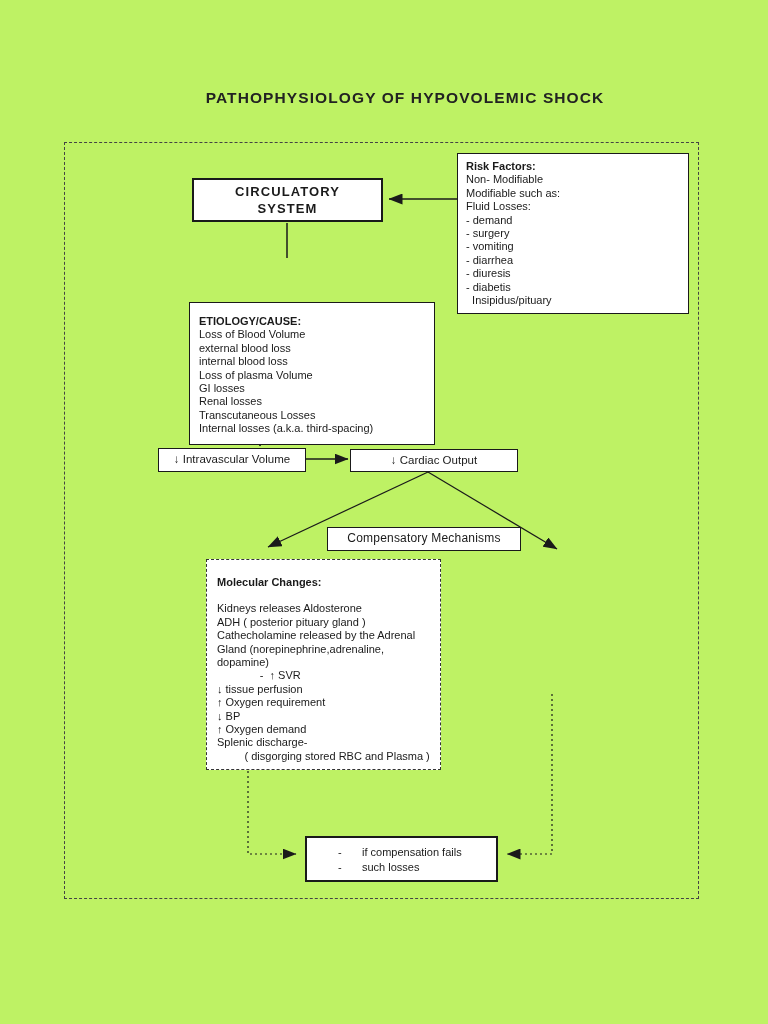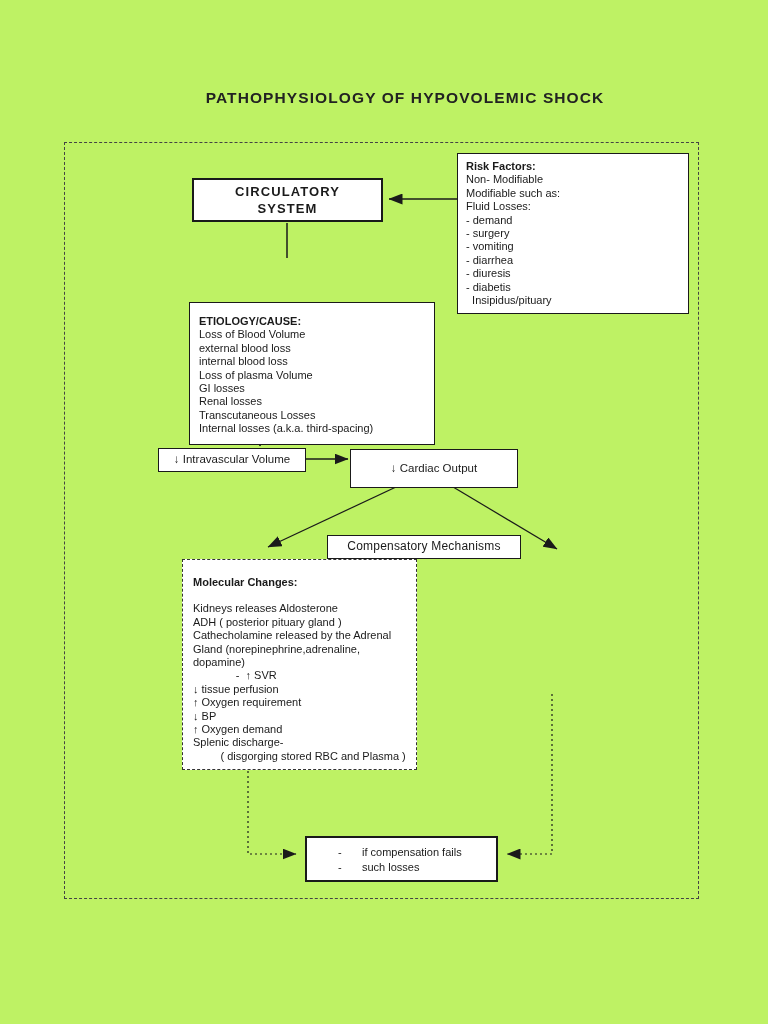--- a/index.html
+++ b/index.html
@@ -57,25 +57,25 @@
   .risk .col1 { width: 104px; }
   .risk .col2 { flex: 1; }
 
   .etiology { left: 189px; top: 258px; width: 246px; height: 143px; padding: 12px 9px; margin-top: 44px; }
 
   .nodebox {
     display: flex; align-items: center; justify-content: center;
     font-size: 11.5px; white-space: pre;
   }
   .intravascular { left: 158px; top: 448px; width: 148px; height: 24px; }
-  .cardiac       { left: 350px; top: 449px; width: 168px; height: 39px; }
-  .compensatory  { left: 327px; top: 527px; width: 194px; height: 24px; font-size: 12px; letter-spacing: 0.2px; margin-top: 8px; }
+  .cardiac       { left: 350px; top: 449px; width: 168px; height: 23px; }
+  .compensatory  { left: 327px; top: 527px; width: 194px; height: 24px; font-size: 12px; letter-spacing: 0.2px; }
 
   .molecular {
-    left: 182px; top: 559px; width: 235px; height: 211px;
+    left: 206px; top: 559px; width: 235px; height: 211px;
     border: 1px dashed #333;
     padding: 16px 10px;
   }
   .gross {
     left: 463px; top: 561px; width: 170px; height: 132px;
     border-width: 2px;
     padding: 20px 8px;
   }
   .failure {
     left: 305px; top: 836px; width: 193px; height: 46px;

